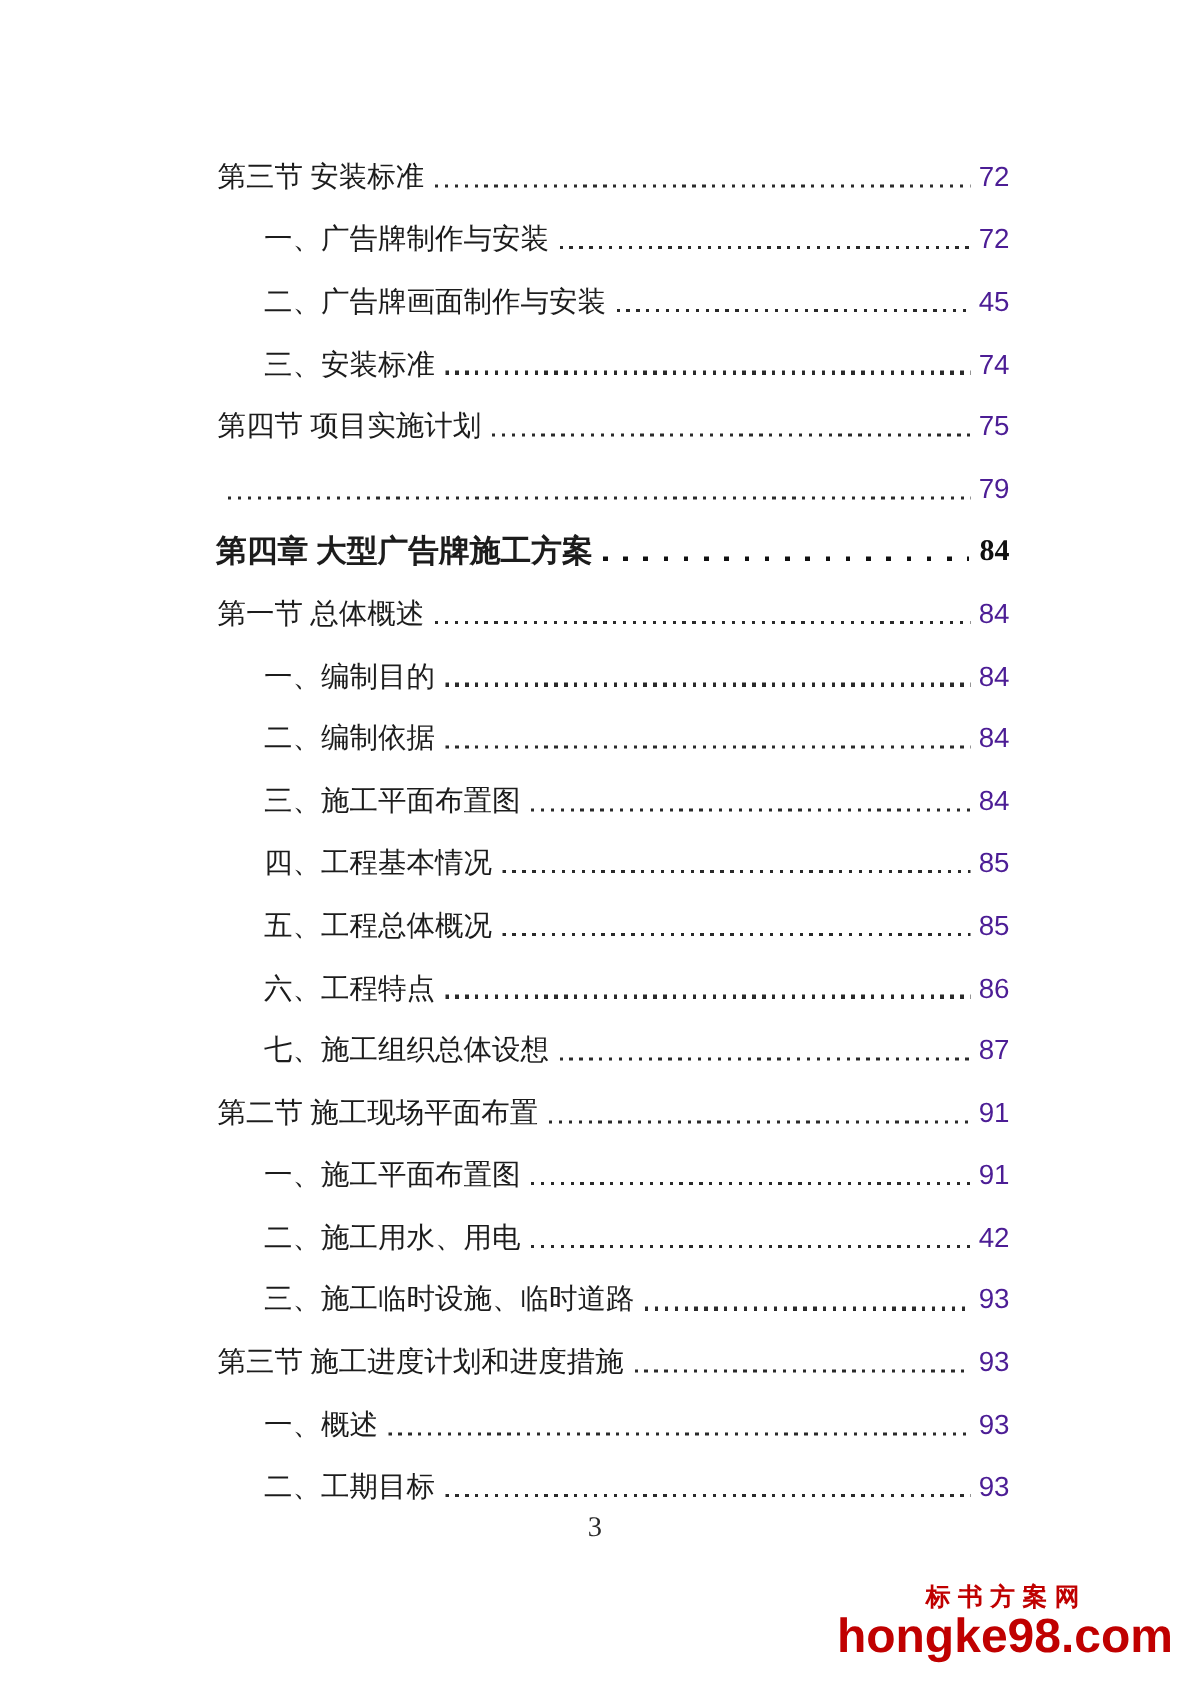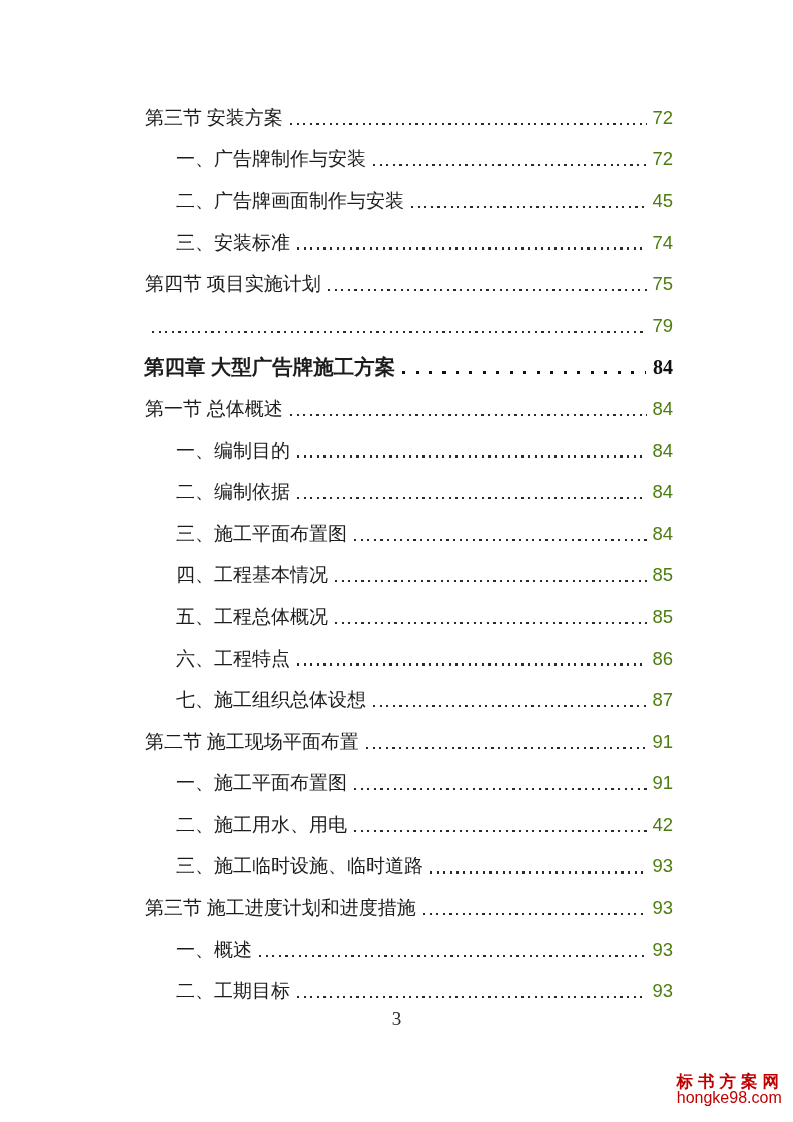--- a/index.html
+++ b/index.html
@@ -40,21 +40,21 @@
     height: 2.2px;
     position: relative;
     top: 6px;
     margin: 0 5px 0 7px;
     background: repeating-linear-gradient(to right, #2a2a2a 0 2.2px, transparent 2.2px 6.6px);
   }
   .row .pagenum {
     flex: 0 0 auto;
     font-family: "Liberation Sans", sans-serif;
     font-size: 18.5px;
-    color: #4d7c0f;
+    color: #4c1d95;
   }
   .row.lvl-section { padding-left: 42px; }
   .row.lvl-item    { padding-left: 73px; }
   .row.lvl-chapter {
     padding-left: 0;
     font-weight: bold;
     font-size: 20.5px;
     margin-left: 41px;
   }
   .row.lvl-chapter .leader {
@@ -86,32 +86,32 @@
     line-height: 1.04;
     font-family: "Liberation Sans", sans-serif;
   }
   .wm-name {
     font-size: 16.5px;
     font-weight: bold;
     letter-spacing: 5px;
     margin-right: -2px;
   }
   .wm-url {
-    font-size: 16px;
-    font-weight: normal;
+    font-size: 32px;
+    font-weight: bold;
   }
 </style>
 </head>
 <body>
 
 <div class="page">
 
   <div class="toc">
     <div class="row lvl-section">
-      <span class="label">第三节 安装方案</span>
+      <span class="label">第三节 安装标准</span>
       <span class="leader"></span>
       <span class="pagenum">72</span>
     </div>
 
     <div class="row lvl-item">
       <span class="label">一、广告牌制作与安装</span>
       <span class="leader"></span>
       <span class="pagenum">72</span>
     </div>
 

